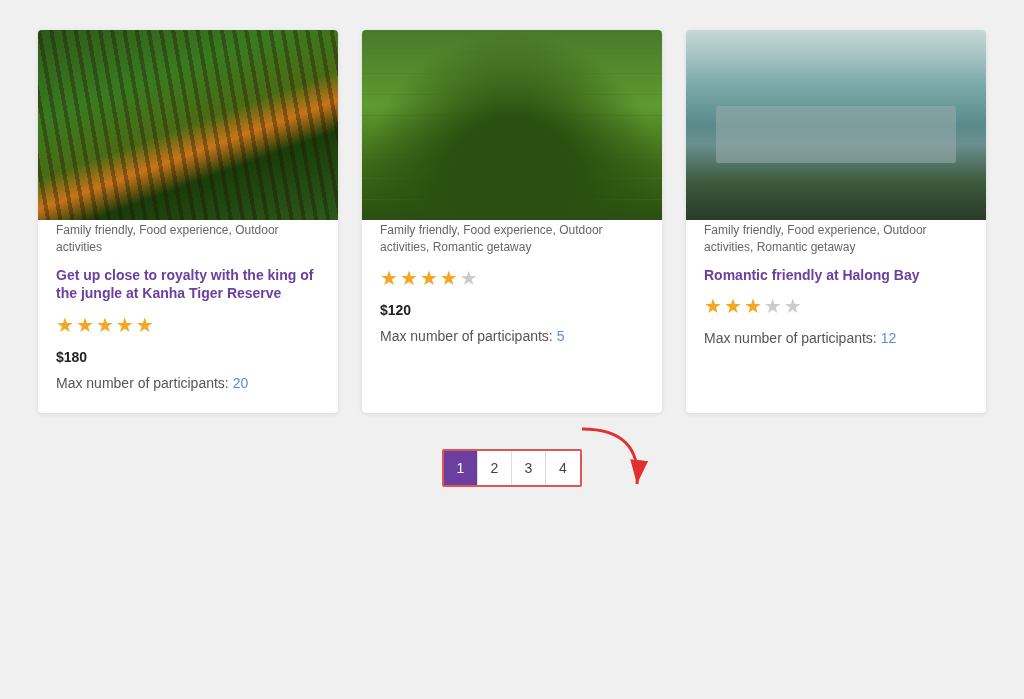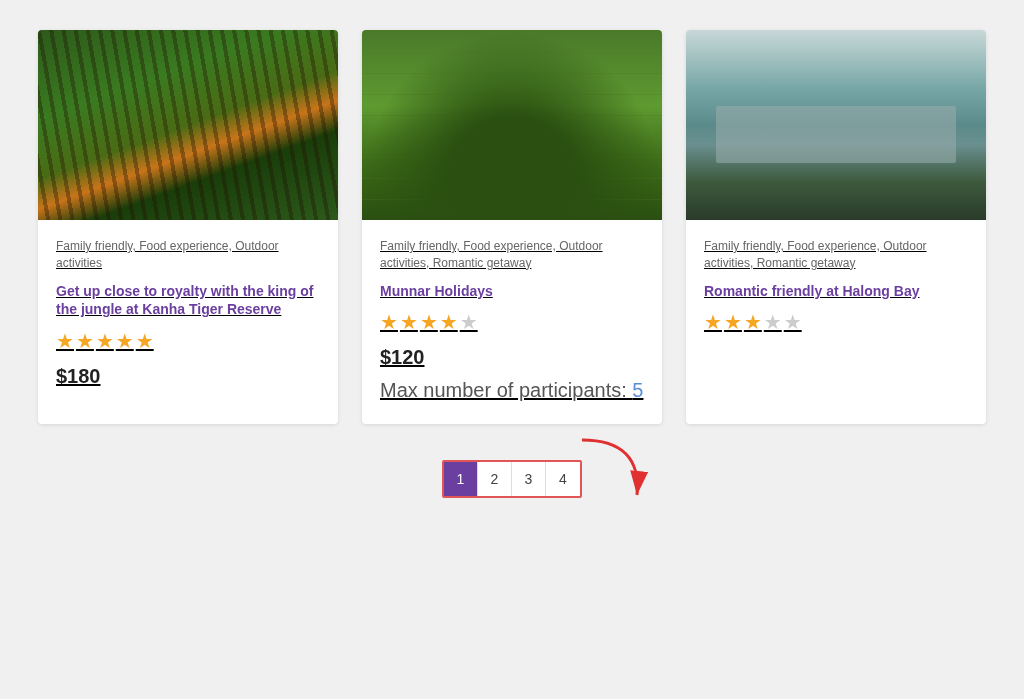--- a/index.html
+++ b/index.html
@@ -71,22 +71,21 @@
       position: absolute;
       bottom: 30%;
       left: 50%;
       transform: translateX(-50%);
       width: 80%;
       height: 30%;
       background: rgba(150,170,170,0.6);
       border-radius: 2px;
     }
     .card-body {
-      padding: 18px 18px 22px;
-      text-decoration: underline;
+      padding: 2px 18px 22px;
     }
     .card-tags {
       font-size: 12px;
       color: #666;
       margin-bottom: 10px;
       line-height: 1.4;
     }
     .card-title {
       font-size: 14px;
       font-weight: bold;
@@ -100,27 +99,27 @@
       margin-bottom: 12px;
     }
     .star {
       font-size: 20px;
       color: #f5a623;
     }
     .star.empty {
       color: #ccc;
     }
     .card-price {
-      font-size: 20px;
+      font-size: 14px;
       font-weight: bold;
       color: #222;
       margin-bottom: 10px;
     }
     .card-participants {
-      font-size: 20px;
+      font-size: 14px;
       color: #555;
     }
     .card-participants span {
       color: #5b8dd9;
     }
     
     .pagination-wrapper {
       margin-top: 36px;
       position: relative;
       display: flex;
@@ -176,27 +175,29 @@
       <div class="card-tags">Family friendly, Food experience, Outdoor activities</div>
       <div class="card-title">Get up close to royalty with the king of the jungle at Kanha Tiger Reserve</div>
       <div class="stars">
           <span class="star ">★</span>
           <span class="star ">★</span>
           <span class="star ">★</span>
           <span class="star ">★</span>
           <span class="star ">★</span>
         </div>
       <div class="card-price">$180</div>
+      <div class="card-participants">
+        Max number of participants: <span>20</span>
+      </div>
     </div>
   </div>
     <div class="card">
     <div class="card-image tea"></div>
     <div class="card-body">
       <div class="card-tags">Family friendly, Food experience, Outdoor activities, Romantic getaway</div>
-      <div class="card-title">Munnar Holidays</div>
       <div class="stars">
           <span class="star ">★</span>
           <span class="star ">★</span>
           <span class="star ">★</span>
           <span class="star ">★</span>
           <span class="star empty">★</span>
         </div>
       <div class="card-price">$120</div>
       <div class="card-participants">
         Max number of participants: <span>5</span>
@@ -208,20 +209,23 @@
     <div class="card-body">
       <div class="card-tags">Family friendly, Food experience, Outdoor activities, Romantic getaway</div>
       <div class="card-title">Romantic friendly at Halong Bay</div>
       <div class="stars">
           <span class="star ">★</span>
           <span class="star ">★</span>
           <span class="star ">★</span>
           <span class="star empty">★</span>
           <span class="star empty">★</span>
         </div>
+      <div class="card-participants">
+        Max number of participants: <span>12</span>
+      </div>
     </div>
   </div>
   </div>
 
 <div class="pagination-wrapper">
   <div class="pagination">
 
   <button class="page-btn active">1</button>
       <button class="page-btn ">2</button>
       <button class="page-btn ">3</button>

